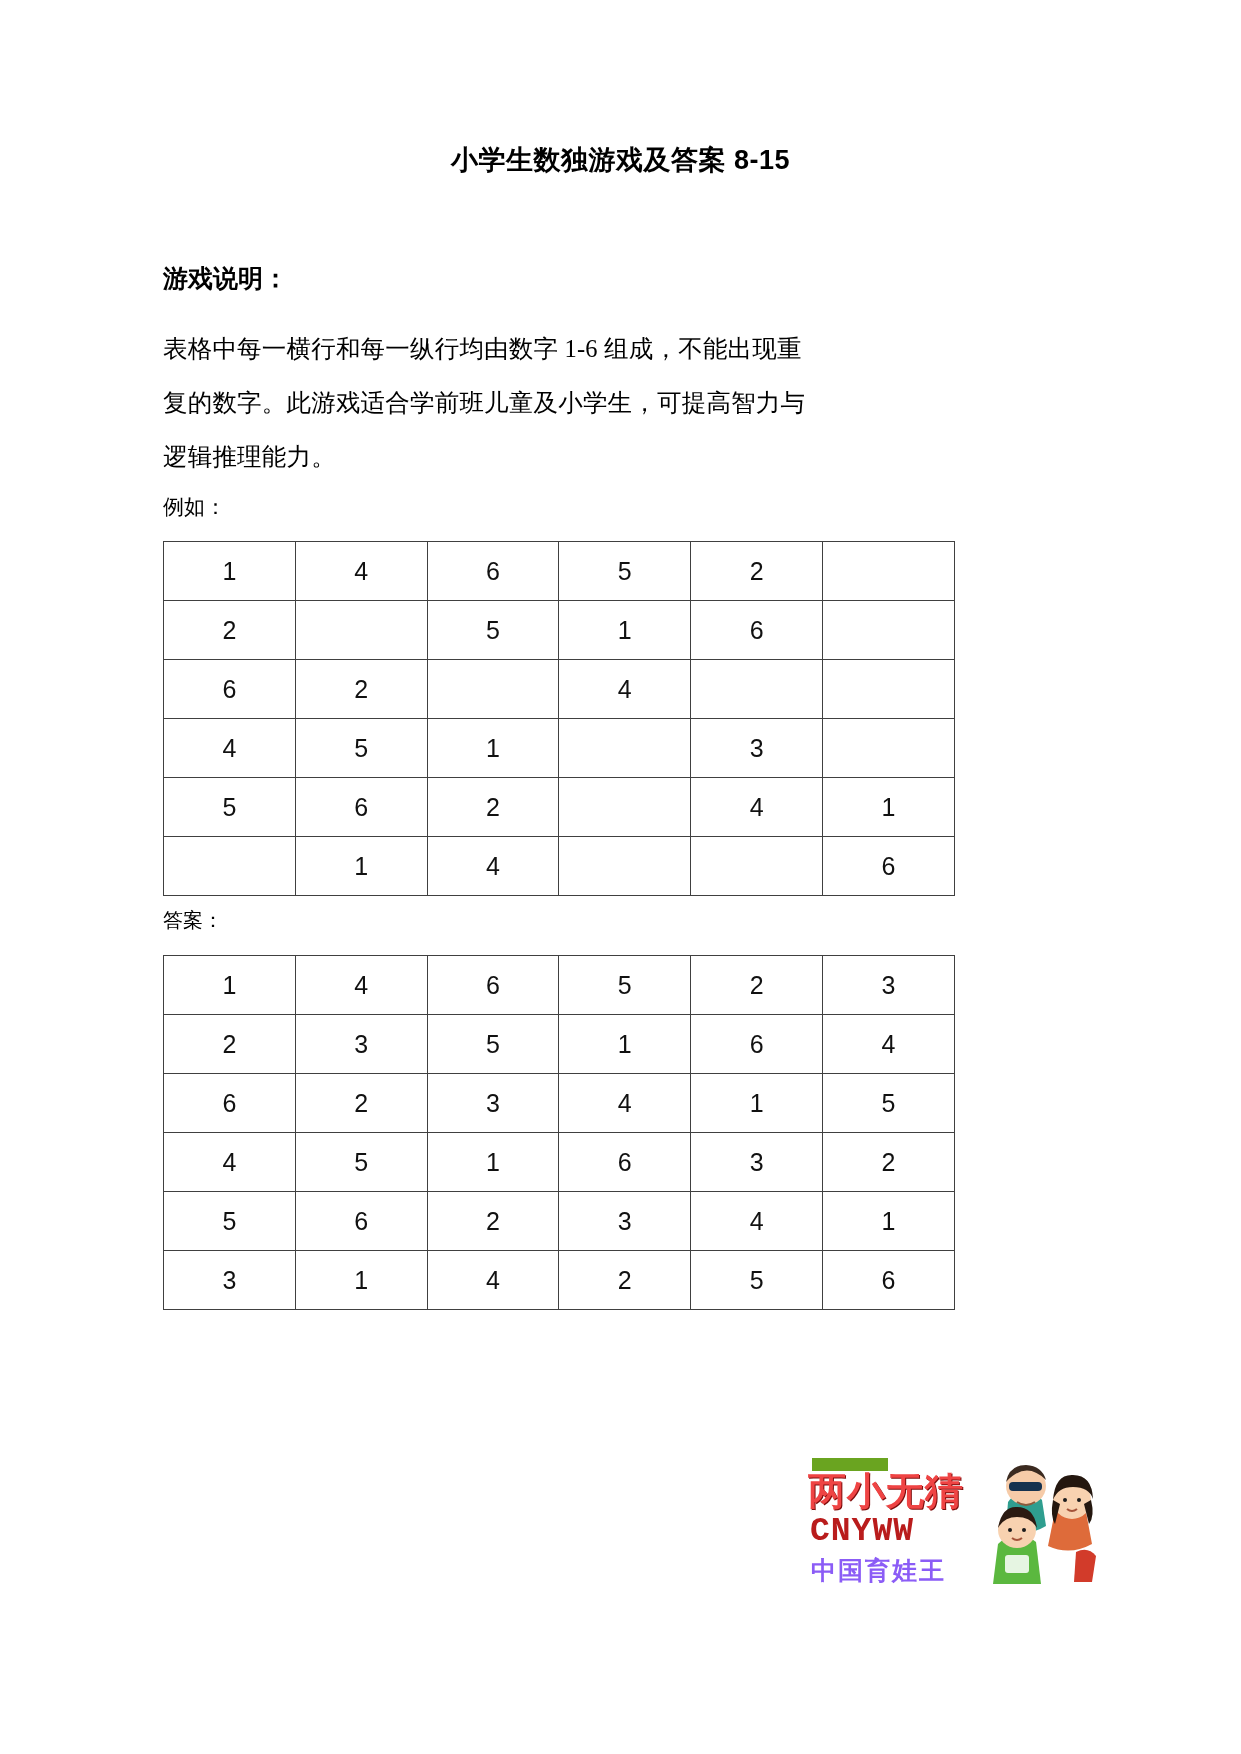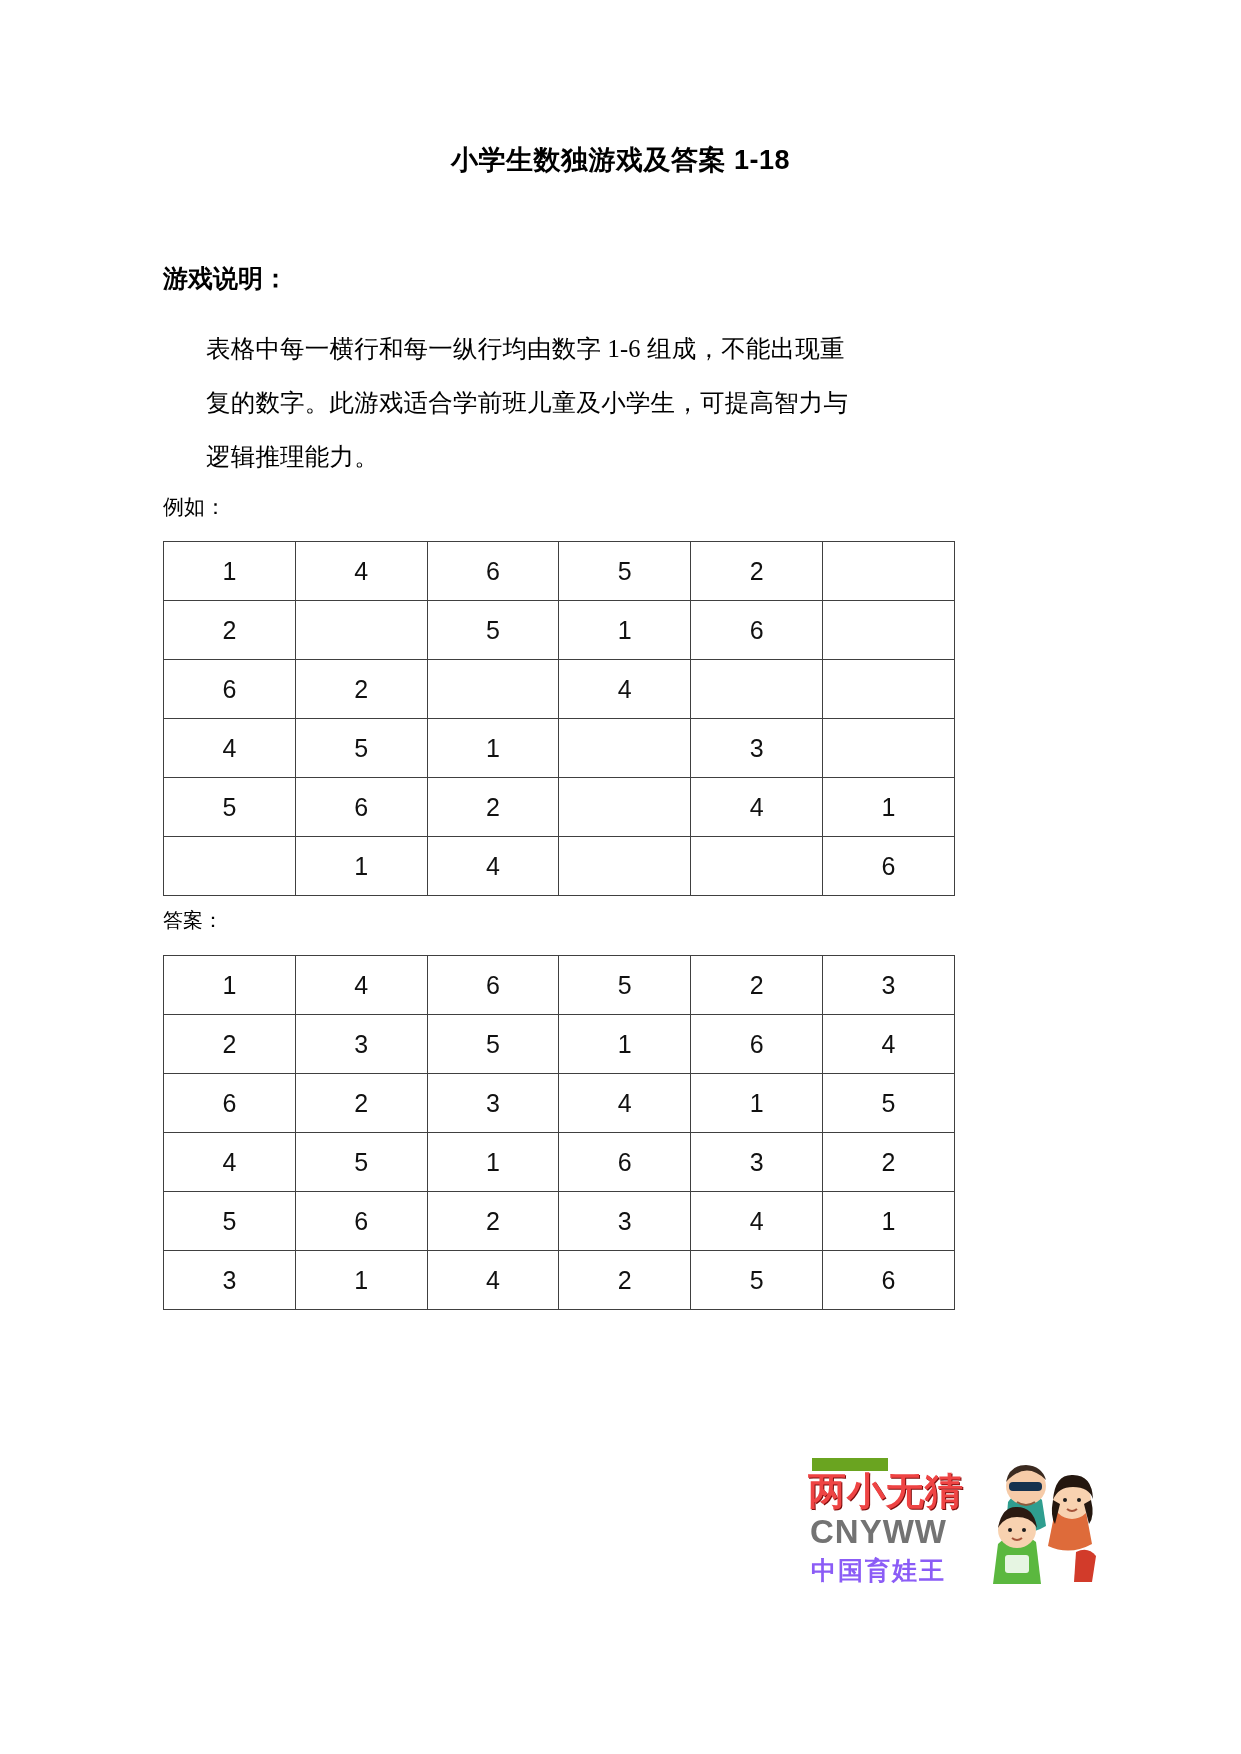--- a/index.html
+++ b/index.html
@@ -46,21 +46,20 @@
 
   .para {
     position: absolute;
     left: 163px;
     top: 322px;
     width: 790px;
     font-size: 24.5px;
     line-height: 54px;
     text-align: justify;
     letter-spacing: 0.2px;
-    margin-left: 43px;
   }
   .para .ln { display: block; white-space: nowrap; }
 
   .label-example {
     position: absolute;
     left: 163px;
     top: 493px;
     font-size: 21px;
   }
   .label-answer {
@@ -111,24 +110,24 @@
     font-family: Liberation Mono, monospace;
     font-weight: bold;
     font-size: 38px;
     color: #ef4444;
     letter-spacing: 1px;
     text-shadow: 1px 1px 0 #7d0c0b;
   }
   .logo .brand-en {
     position: absolute;
     left: 2px; top: 55px;
-    font-family: Liberation Sans, sans-serif;
+    font-family: Liberation Mono, monospace;
     font-weight: bold;
     font-size: 33px;
-    color: #737373;
+    color: #b91c1c;
     letter-spacing: 1px;
   }
   .logo .brand-sub {
     position: absolute;
     left: 3px; top: 96px;
     font-family: "Liberation Sans", "DejaVu Sans", sans-serif;
     font-weight: bold;
     font-size: 25px;
     color: #8b5cf6;
     letter-spacing: 2px;
@@ -139,21 +138,21 @@
     top: -2px;
     width: 132px;
     height: 128px;
   }
 </style>
 </head>
 <body>
 
 <div class="page">
 
-  <div class="doc-title">小学生数独游戏及答案 1-18</div>
+  <div class="doc-title">小学生数独游戏及答案 8-15</div>
 
   <div class="section-heading instructions">游戏说明：</div>
 
   <div class="para">
     <span class="ln">表格中每一横行和每一纵行均由数字 1-6 组成，不能出现重</span>
     <span class="ln">复的数字。此游戏适合学前班儿童及小学生，可提高智力与</span>
     <span class="ln">逻辑推理能力。</span>
   </div>
 
   <div class="label-example">例如：</div>

